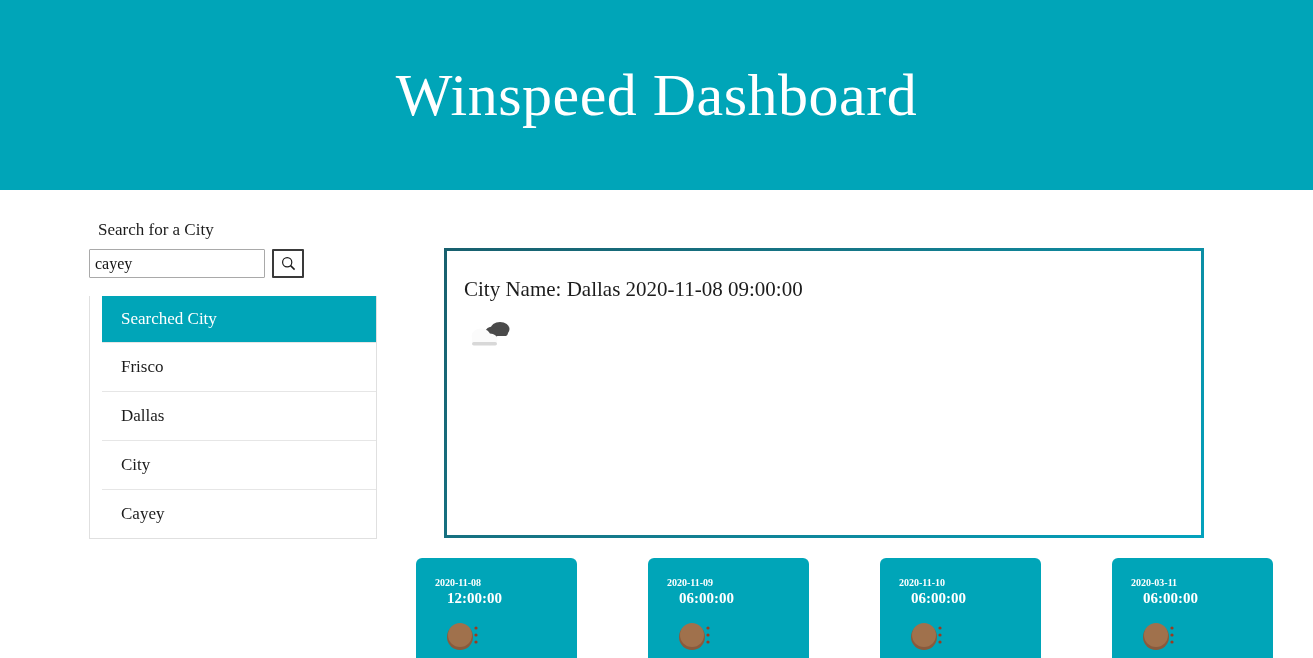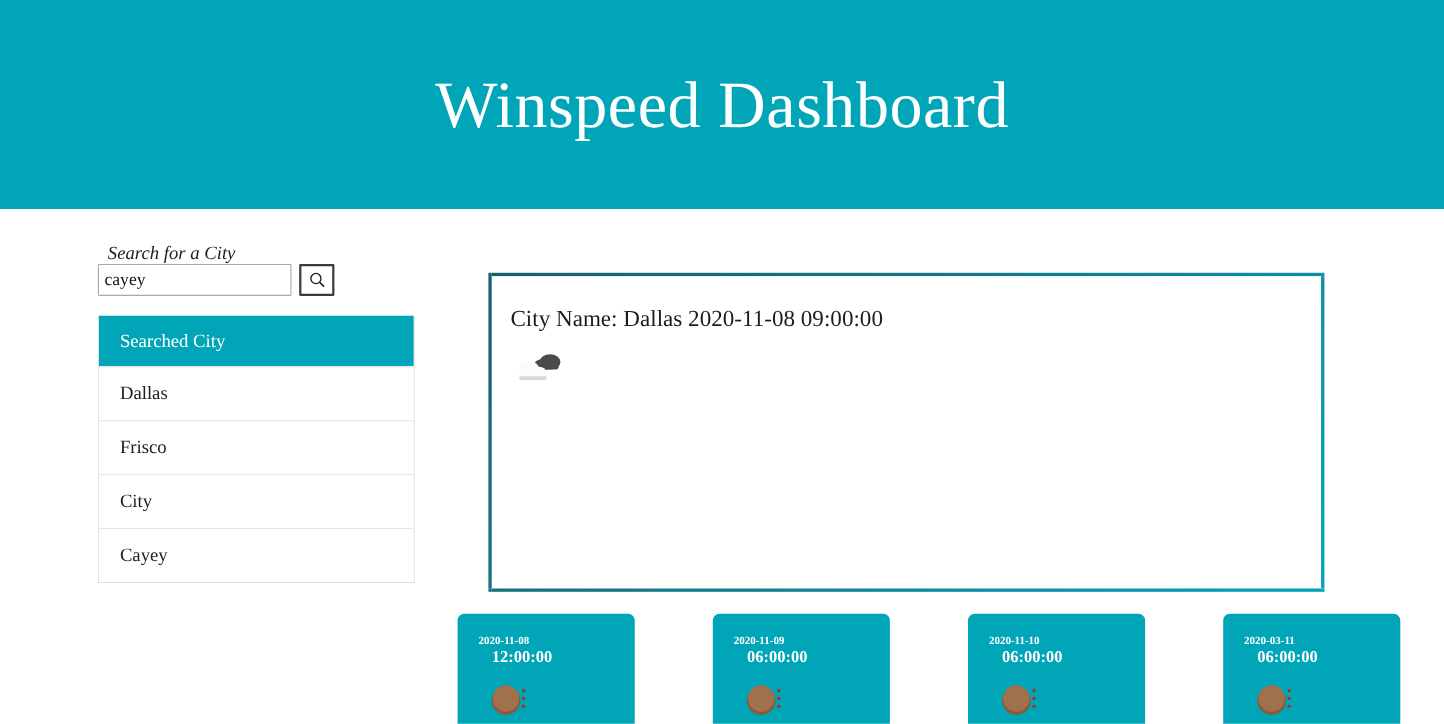--- a/index.html
+++ b/index.html
@@ -44,22 +44,22 @@
   .sidebar {
     position: absolute;
     left: 89px;
     top: 30px;
     width: 288px;
   }
   .search-label {
     font-size: 17px;
     color: #1c1c1c;
     padding-left: 9px;
+    margin-bottom: 9px;
     line-height: 1.2;
-    font-style: italic;
   }
   .search-row {
     display: flex;
     align-items: center;
     gap: 7px;
     margin-bottom: 18px;
   }
   .search-input {
     width: 176px;
     height: 29px;
@@ -84,20 +84,21 @@
     padding: 0;
     border-radius: 1px;
   }
   .search-btn svg { display: block; }
 
   .city-list {
     width: 288px;
     border: 1px solid #e0e0e0;
     border-top: none;
     background: #ffffff;
+    padding-left: 12px;
   }
   .city-list-header {
     background: #00a5b8;
     color: #ffffff;
     font-size: 17px;
     height: 46px;
     display: flex;
     align-items: center;
     padding-left: 19px;
   }
@@ -209,24 +210,24 @@
           </svg>
         </span>
       </button>
     </div>
 
     <div class="city-list">
       <div class="city-list-header">
         <span>Searched City</span>
       </div>
       <div class="city-item">
+        <span>Frisco</span>
+      </div>
+      <div class="city-item">
         <span>Dallas</span>
-      </div>
-      <div class="city-item">
-        <span>Frisco</span>
       </div>
       <div class="city-item">
         <span>City</span>
       </div>
       <div class="city-item">
         <span>Cayey</span>
       </div>
     </div>
   </div>
 

